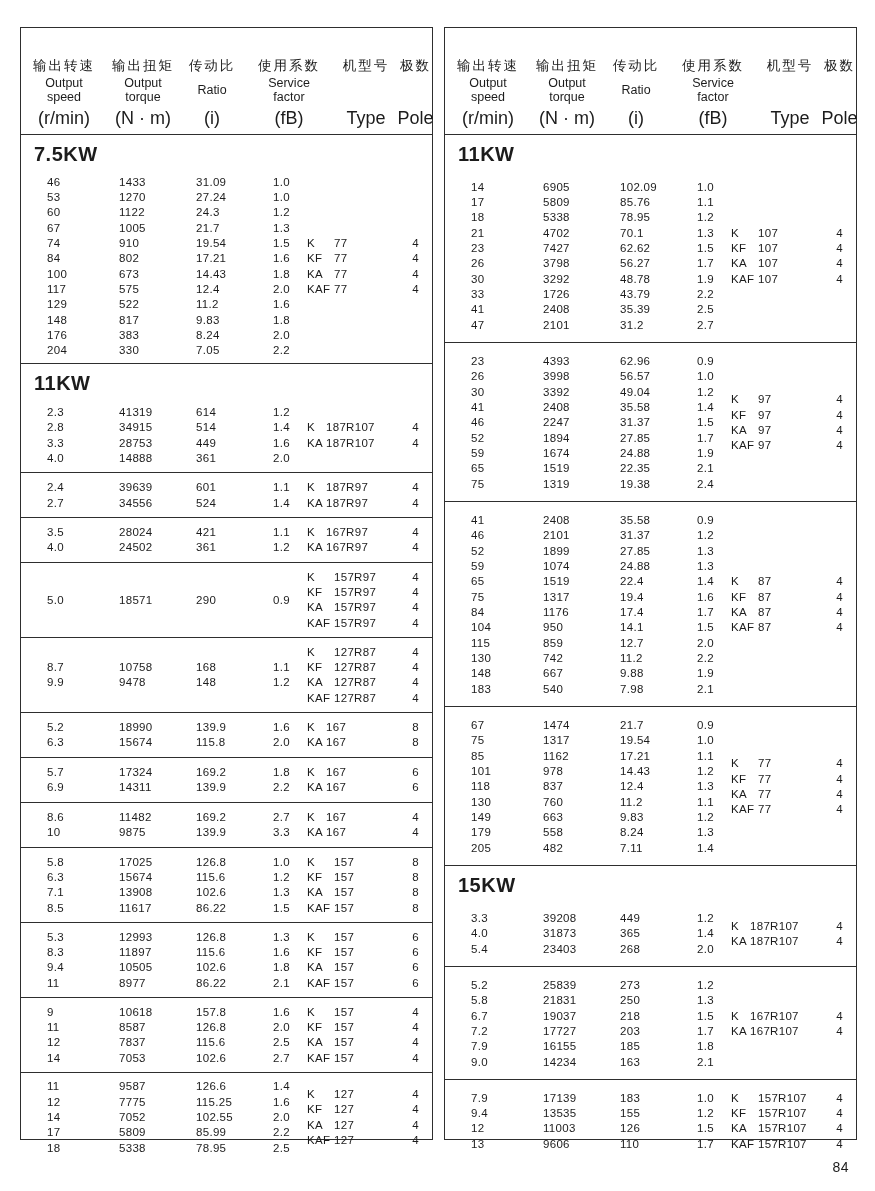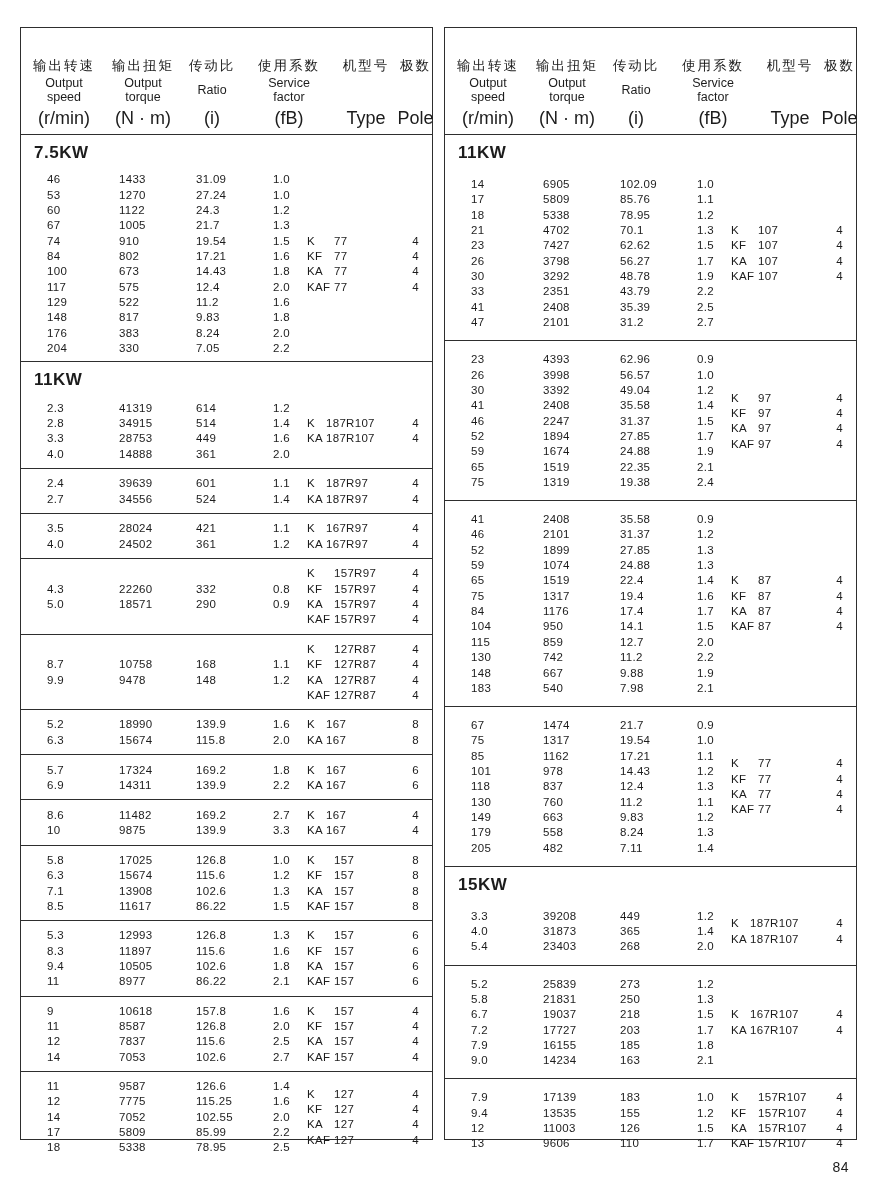--- a/index.html
+++ b/index.html
@@ -25,21 +25,21 @@
   }
   .hzh{font-size:13.5px;letter-spacing:2px;white-space:nowrap;}
   .hmid{font-size:12.5px;white-space:pre-line;}
   .hbot{font-size:18px;white-space:nowrap;}
 
   .tbody{
     display:flex;flex-direction:column;height:calc(100% - 84.5px);
   }
   .sec{display:contents;}
   .sec-title{
-    flex:0 0 auto;font-weight:bold;font-size:17px;letter-spacing:.5px;
+    flex:0 0 auto;font-weight:bold;font-size:20px;letter-spacing:.5px;
     padding:8px 0 3px 13px;
   }
   .sep{border-top:1.2px solid #2e2e2e;}
   .block{
     flex:1 1 auto;display:flex;align-items:center;padding:7px 0;min-height:0;
   }
   .rows{width:312px;flex:0 0 312px;}
   .r{
     display:grid;grid-template-columns:86px 78px 74px 74px;
     height:15.35px;align-items:center;font-size:11.5px;letter-spacing:.3px;
@@ -290,26 +290,20 @@
             </div>
             <div class="trow">
               <span class="tp" style="width: 19px;">KA</span>
               <span class="ts">167R97</span>
               <span class="pp">4</span>
             </div>
           </div>
         </div><div class="block sep">
           <div class="rows">
             <div class="r">
-              <div class="c0">4.3</div>
-              <div class="c1">22260</div>
-              <div class="c2">332</div>
-              <div class="c3">0.8</div>
-            </div>
-            <div class="r">
               <div class="c0">5.0</div>
               <div class="c1">18571</div>
               <div class="c2">290</div>
               <div class="c3">0.9</div>
             </div>
           </div>
           <div class="types">
             <div class="trow">
               <span class="tp" style="width: 27px;">K</span>
               <span class="ts">157R97</span>
@@ -731,21 +725,21 @@
               <div class="c3">1.7</div>
             </div>
             <div class="r">
               <div class="c0">30</div>
               <div class="c1">3292</div>
               <div class="c2">48.78</div>
               <div class="c3">1.9</div>
             </div>
             <div class="r">
               <div class="c0">33</div>
-              <div class="c1">2351</div>
+              <div class="c1">1726</div>
               <div class="c2">43.79</div>
               <div class="c3">2.2</div>
             </div>
             <div class="r">
               <div class="c0">41</div>
               <div class="c1">2408</div>
               <div class="c2">35.39</div>
               <div class="c3">2.5</div>
             </div>
             <div class="r">

